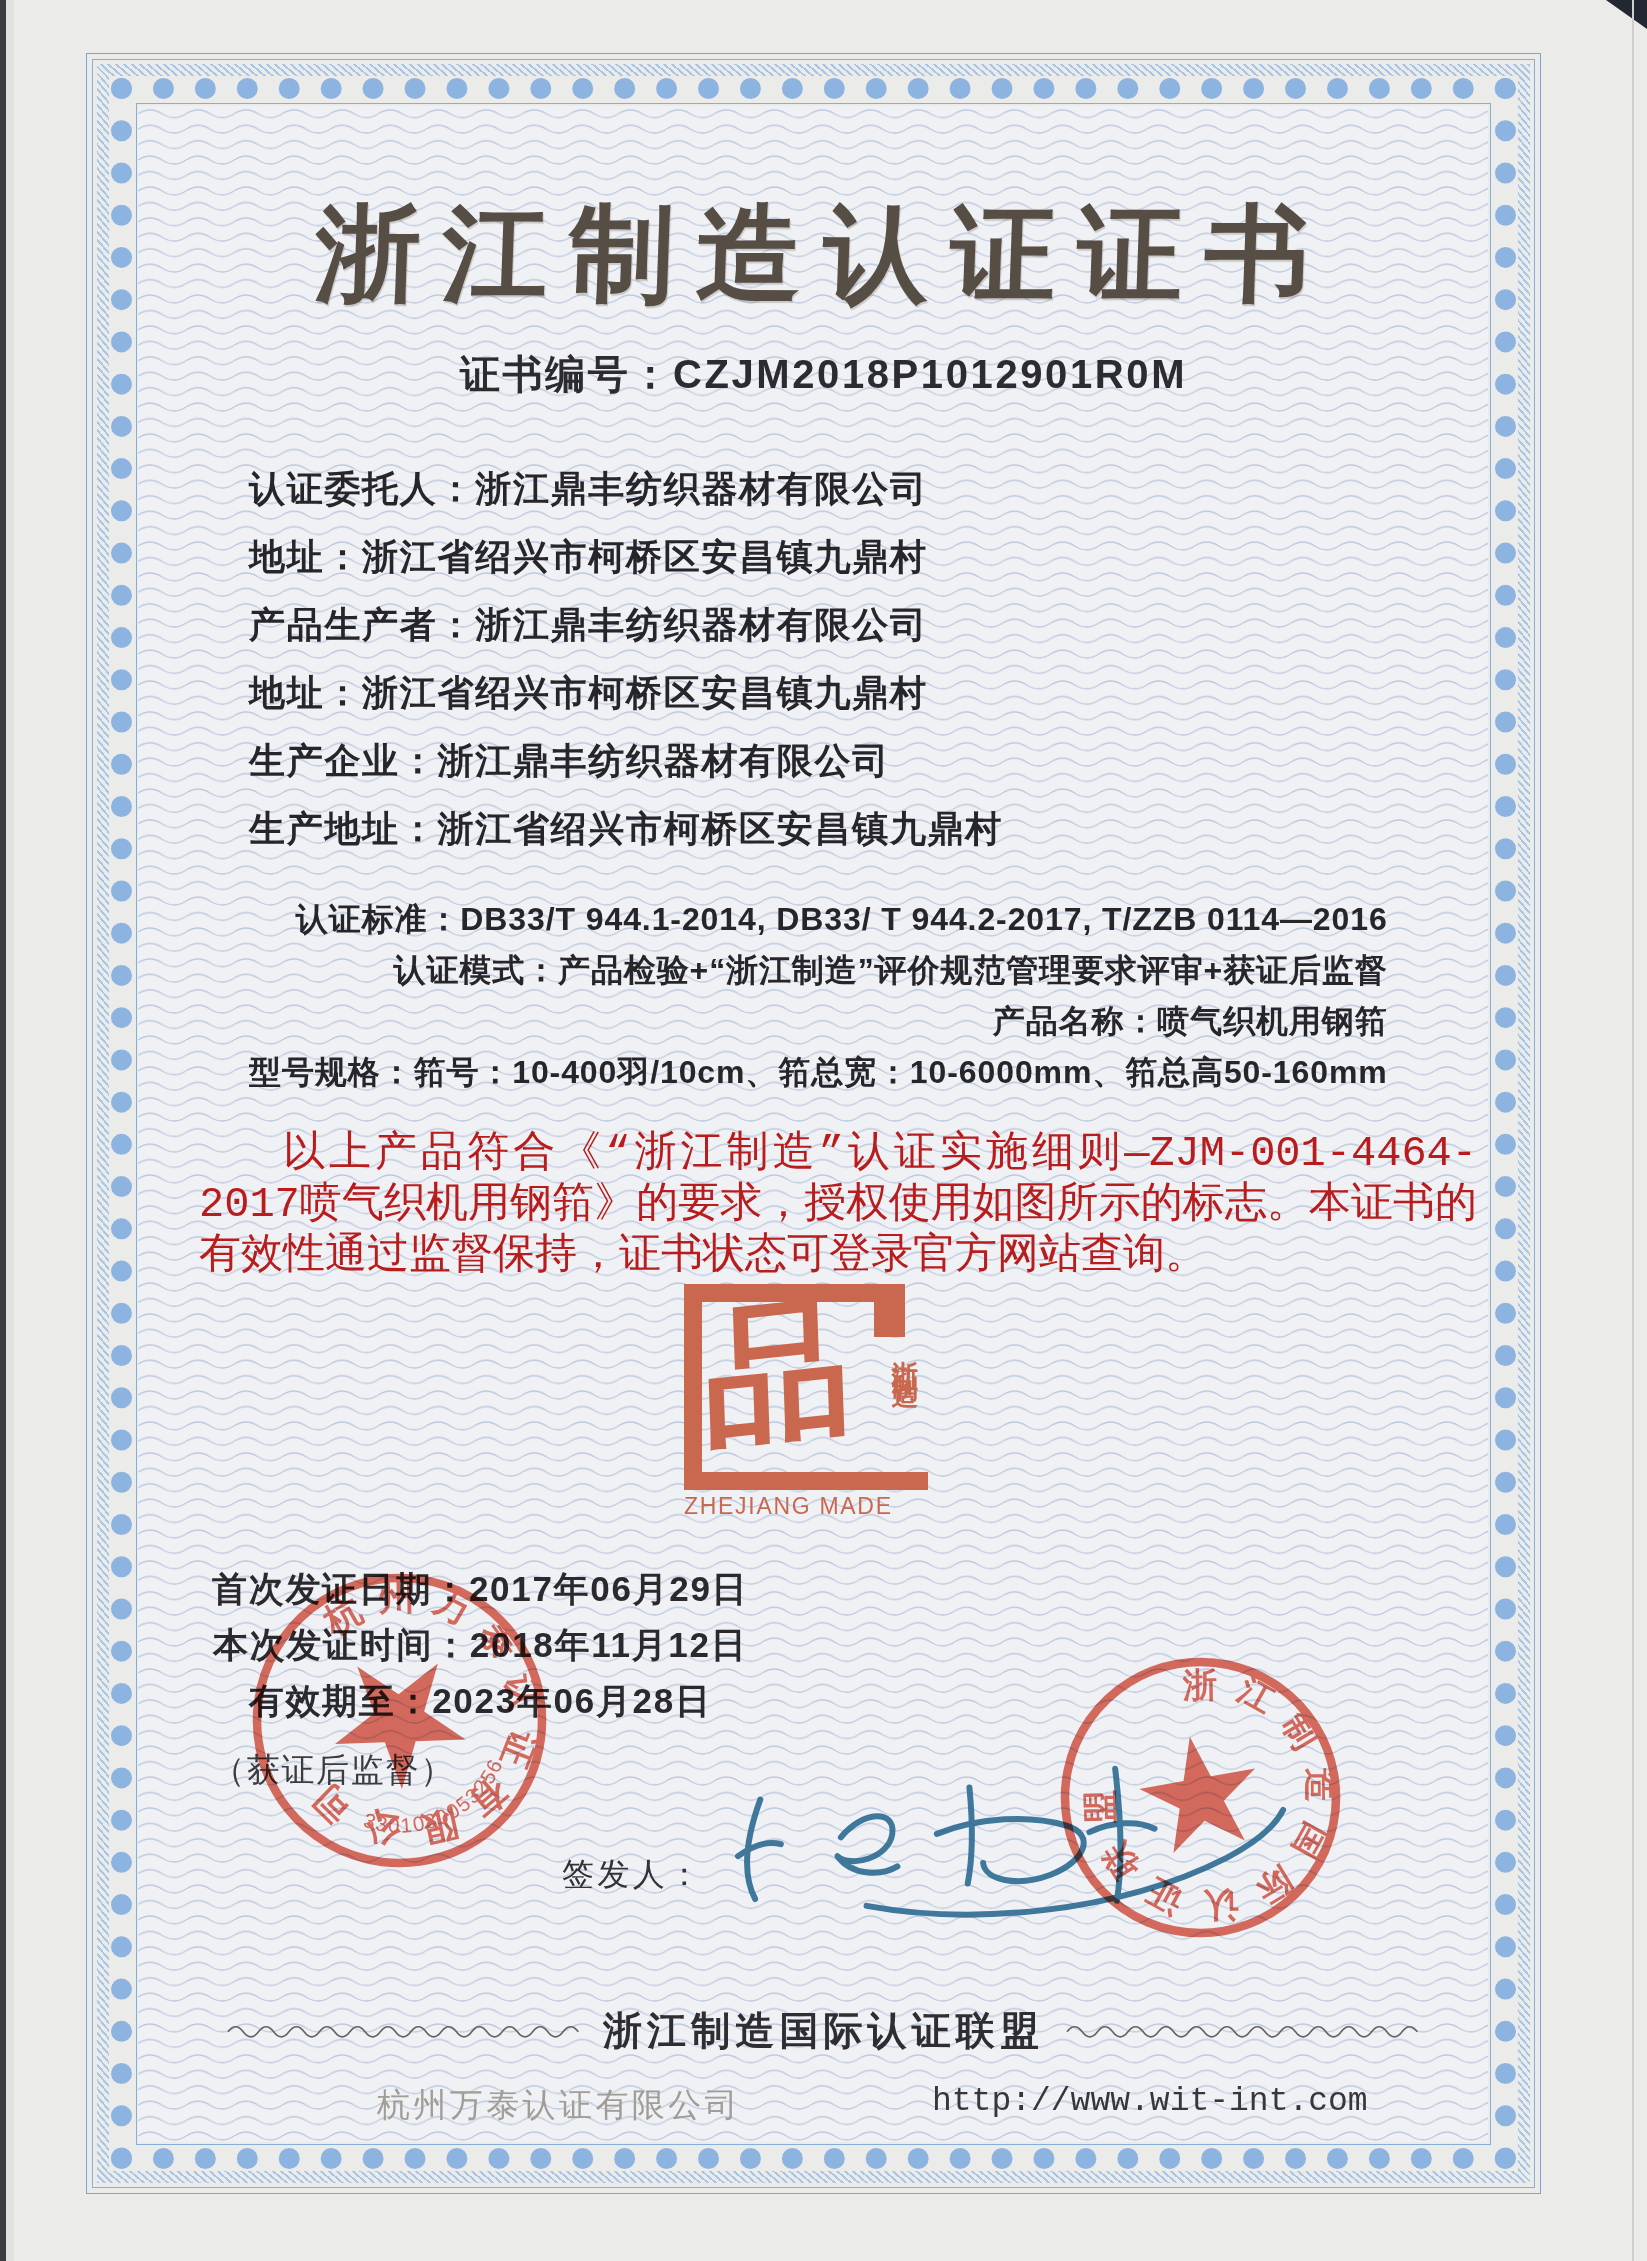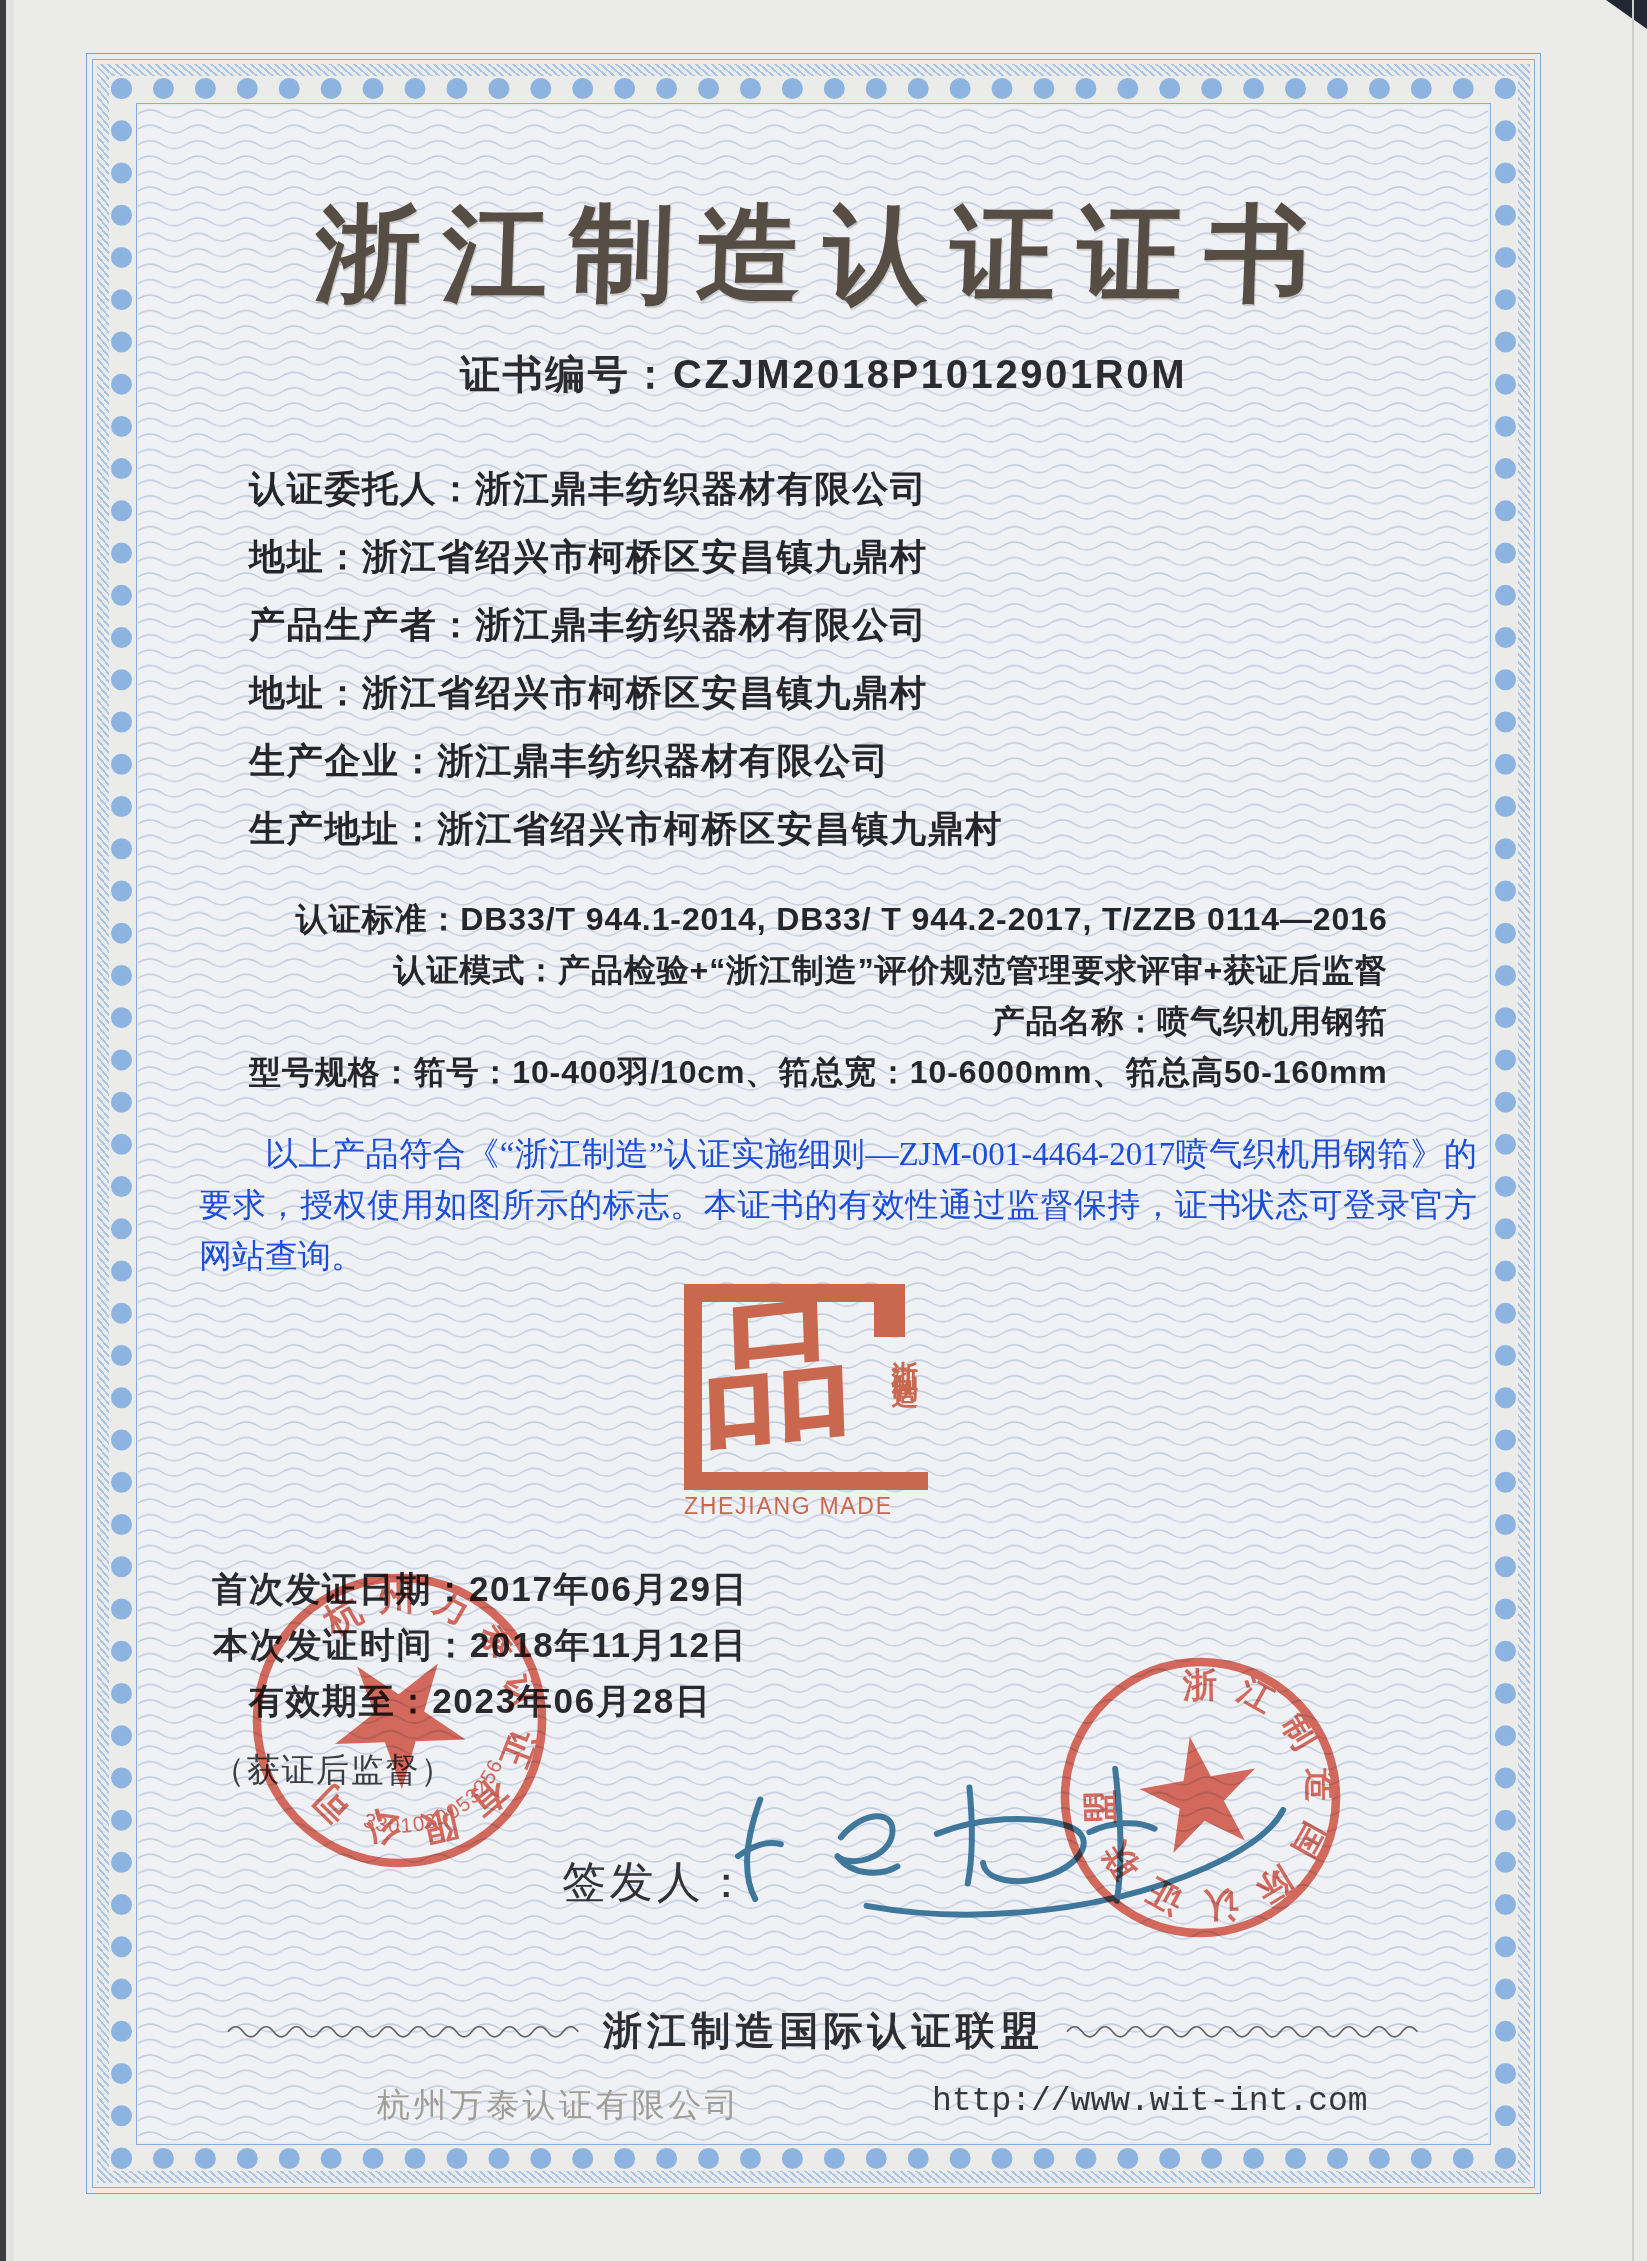--- a/index.html
+++ b/index.html
@@ -28,25 +28,25 @@
 
   
   .content{z-index:3;color:#26262a;}
   .title{left:0;right:0;top:185px;text-align:center;font-family:"Liberation Serif",serif;
          font-weight:700;font-size:105px;letter-spacing:22px;color:#564d44;
          text-shadow:0.9px 1.7px 0.9px rgba(90,80,70,.25);transform:skewX(-2deg);}
   .certno{left:0;right:0;top:347px;text-align:center;font-size:40px;font-weight:700;
           color:#2c2c30;letter-spacing:2.6px;}
   .fields{left:249px;top:455px;font-size:36px;font-weight:700;line-height:68px;letter-spacing:1.7px;}
   .specs{left:249px;top:894px;font-size:32px;font-weight:700;line-height:51px;letter-spacing:0.9px;text-align:right;}
-  .statement{left:199px;top:1129px;width:1278px;font-family:Liberation Serif, serif;
-             font-size:33px;line-height:51px;text-align:justify;text-indent:2em;color:#1d4ed8;}
+  .statement{left:199px;top:1129px;width:1278px;font-family:Liberation Mono, monospace;
+             font-size:42px;line-height:51px;text-align:justify;text-indent:2em;color:#b91c1c;}
   .dates{left:212px;top:1561px;font-size:35px;font-weight:600;line-height:56px;color:#2a2a2e;letter-spacing:1.7px;text-align:center;}
   .sealnote{left:212px;top:1748px;font-size:33px;color:#3c3c40;letter-spacing:1.7px;}
-  .signer{left:562px;top:1853px;font-size:44px;font-weight:500;color:#333337;letter-spacing:3.4px;}
+  .signer{left:562px;top:1853px;font-size:32px;font-weight:500;color:#333337;letter-spacing:3.4px;}
 
   
   .logo{left:684px;top:1284px;width:244px;height:236px;z-index:3;}
   .logo .bar{position:absolute;background:#c9684f;}
   .bar-top{left:0;top:0;width:190px;height:18px;}
   .bar-corner-v{left:190px;top:0;width:31px;height:53px;}
   .bar-left{left:0;top:0;width:18px;height:206px;}
   .bar-bottom{left:0;top:188px;width:244px;height:18px;}
   .logo-mark{position:absolute;left:19px;top:15.4px;font-family:"Liberation Serif",serif;
              font-size:148px;font-weight:700;color:#c9684f;transform:rotate(-6deg) skewX(-4deg);line-height:1;}

